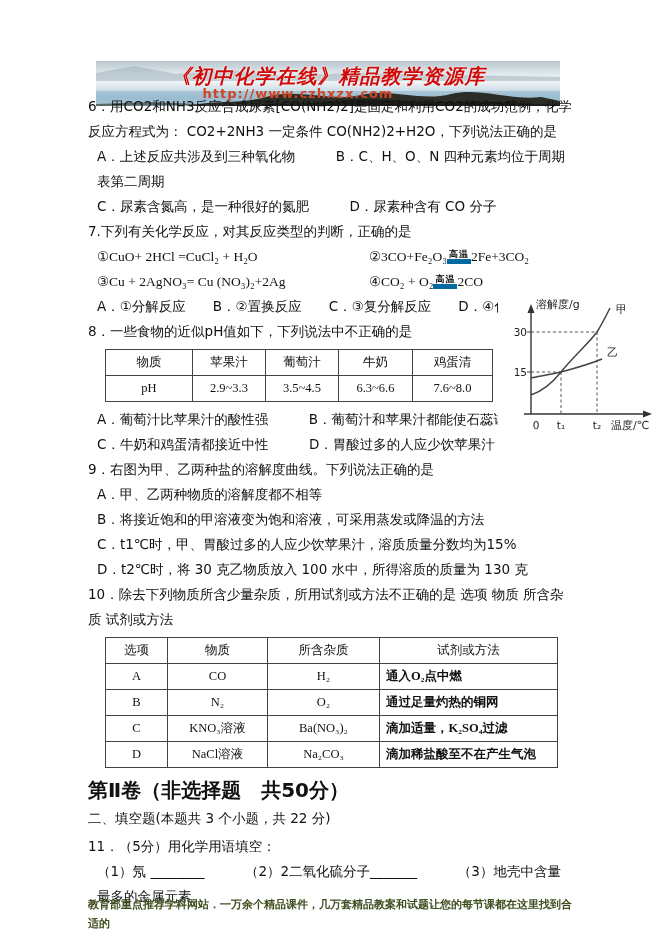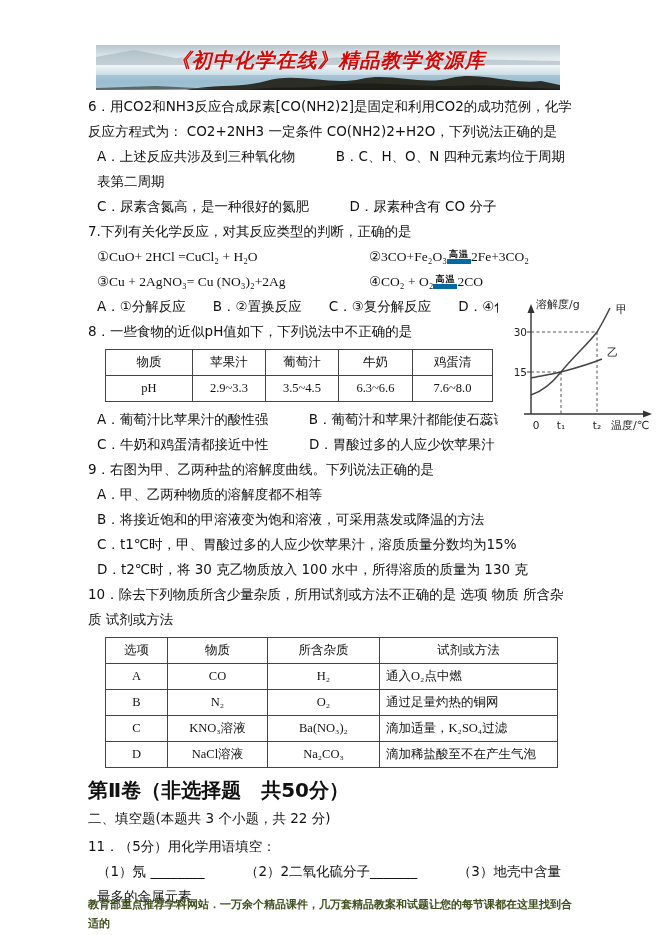--- a/index.html
+++ b/index.html
@@ -4,21 +4,21 @@
 <style>
   html,body { margin:0; padding:0; background:#ffffff; }
   .page {
     position:relative; width:661px; height:935px; background:#ffffff;
     overflow:hidden; font-family:"DejaVu Sans","Liberation Sans",sans-serif;
     color:#111;
   }
 
   
   .banner {
-    position:absolute; left:96px; top:45px; width:464px; height:45px; overflow:hidden;
+    position:absolute; left:96px; top:61px; width:464px; height:45px; overflow:hidden;
     background:linear-gradient(180deg,#b9c6ce 0%,#dfe8ec 28%,#f2f5f6 45%,#d3e2ea 62%,#a7c6d8 82%,#c2d7e2 100%);
   }
   .banner svg { position:absolute; left:0; top:0; }
   .banner-title {
     position:absolute; top:2px; left:0; right:0; text-align:center; white-space:nowrap;
     font-family:"DejaVu Serif","Liberation Serif",serif; font-weight:bold; font-style:italic;
     font-size:20px; color:#cf0a0a; letter-spacing:1px;
     text-shadow:0 0 2px rgba(255,255,255,.95), 0 0 1px rgba(255,255,255,.9);
   }
   .banner-url {
@@ -34,21 +34,21 @@
 
   .eq-row { display:flex; padding-left:9px; font-family:"Liberation Serif","DejaVu Serif",serif; }
   .eq-left { width:272px; flex:0 0 auto; }
   .cond {
     display:inline-block; font-size:9px; line-height:10px; font-weight:bold;
     border-bottom:5px solid #0369a1; position:relative; top:-4px; padding:0 2px; letter-spacing:1px;
   }
 
   table { border-collapse:collapse; margin:5px 0 5px 17px; font-size:12.5px; }
   td { border:1px solid #444; text-align:center; padding:0 4px; height:19px; }
-  .imp-table td.method { text-align:left; padding-left:6px; }
+  .imp-table td.method { text-align:left; padding-left:6px;font-weight:bold; }
 
   .sec-title { font-weight:bold; font-size:20px; margin-top:10px !important; }
   .sub-head { margin-top:3px !important; }
 
   
   .chart { position:absolute; left:498px; top:296px; width:162px; height:147px; background:#fff; }
   .chart text { font-size:11px; fill:#222; font-family:"DejaVu Sans","Liberation Sans",sans-serif; }
   .chart .tick { font-size:10.5px; }
 
   
@@ -65,20 +65,21 @@
 
   <div class="banner">
     <svg width="464" height="45" viewBox="0 0 464 45">
       <path d="M0 12 L38 5 L80 13 L130 9 L190 15 L250 12 L464 16 L464 20 L0 20 Z" fill="#9fb0ba" opacity="0.55"></path>
       <rect x="0" y="30" width="464" height="15" fill="#8fb4ca" opacity="0.55"></rect>
       <path d="M90 45 C120 39 145 43 170 36 C200 27 235 41 265 34 C295 27 325 41 355 33 C385 26 415 40 445 36 L464 40 L464 45 Z" fill="#2c2d26"></path>
       <path d="M150 45 C180 41 210 44 240 40 C280 35 330 44 380 40 L464 44 L464 45 Z" fill="#1d1e18"></path>
       <path d="M0 43 L60 41 L120 44 L0 45 Z" fill="#46524e" opacity="0.8"></path>
     </svg>
     <div class="banner-title">《初中化学在线》精品教学资源库</div>
+    <div class="banner-url">http://www.czhxzx.com</div>
   </div>
 
   <div class="content">
 
     <p>6．用CO2和NH3反应合成尿素[CO(NH2)2]是固定和利用CO2的成功范例，化学反应方程式为： CO2+2NH3 一定条件 CO(NH2)2+H2O，下列说法正确的是</p>
     <p class="opt">A．上述反应共涉及到三种氧化物　　　B．C、H、O、N 四种元素均位于周期表第二周期</p>
     <p class="opt">C．尿素含氮高，是一种很好的氮肥　　　D．尿素种含有 CO 分子</p>
 
     <p>7.下列有关化学反应，对其反应类型的判断，正确的是</p>
     <div class="eq-row">

